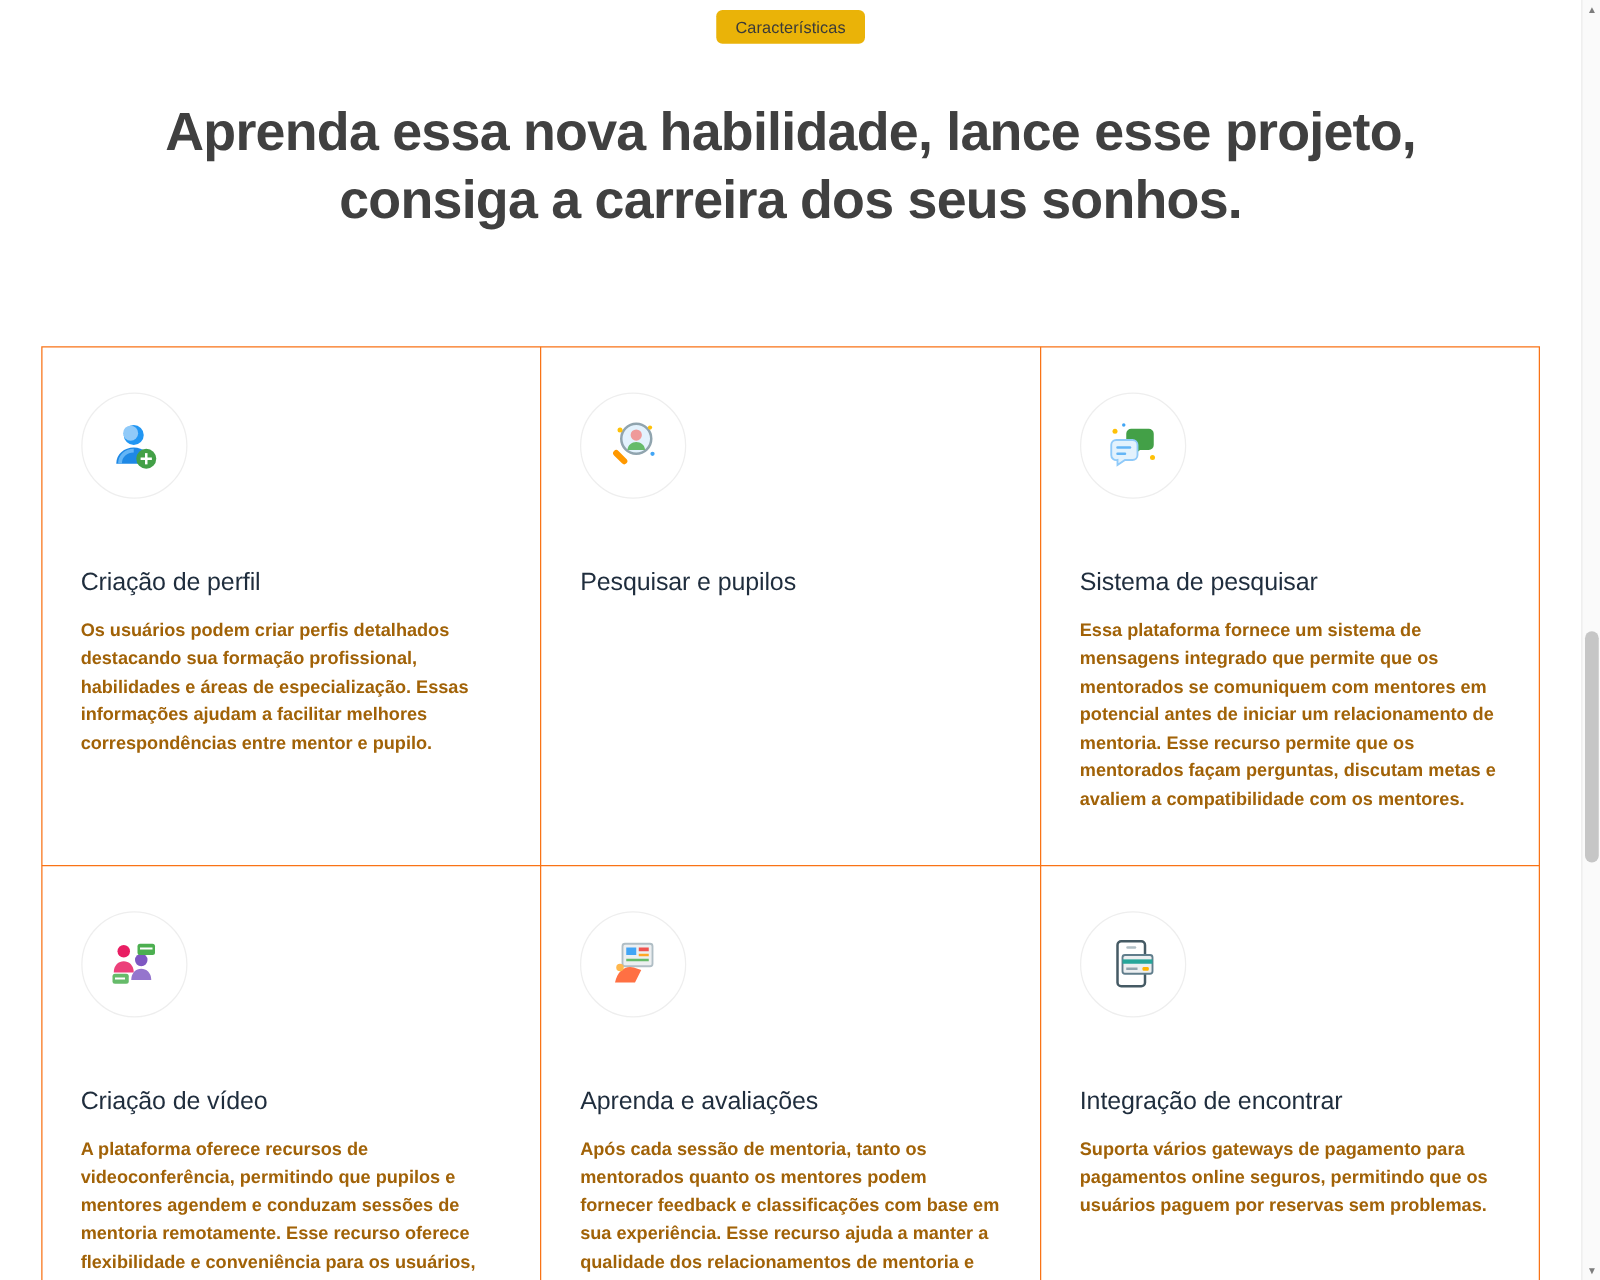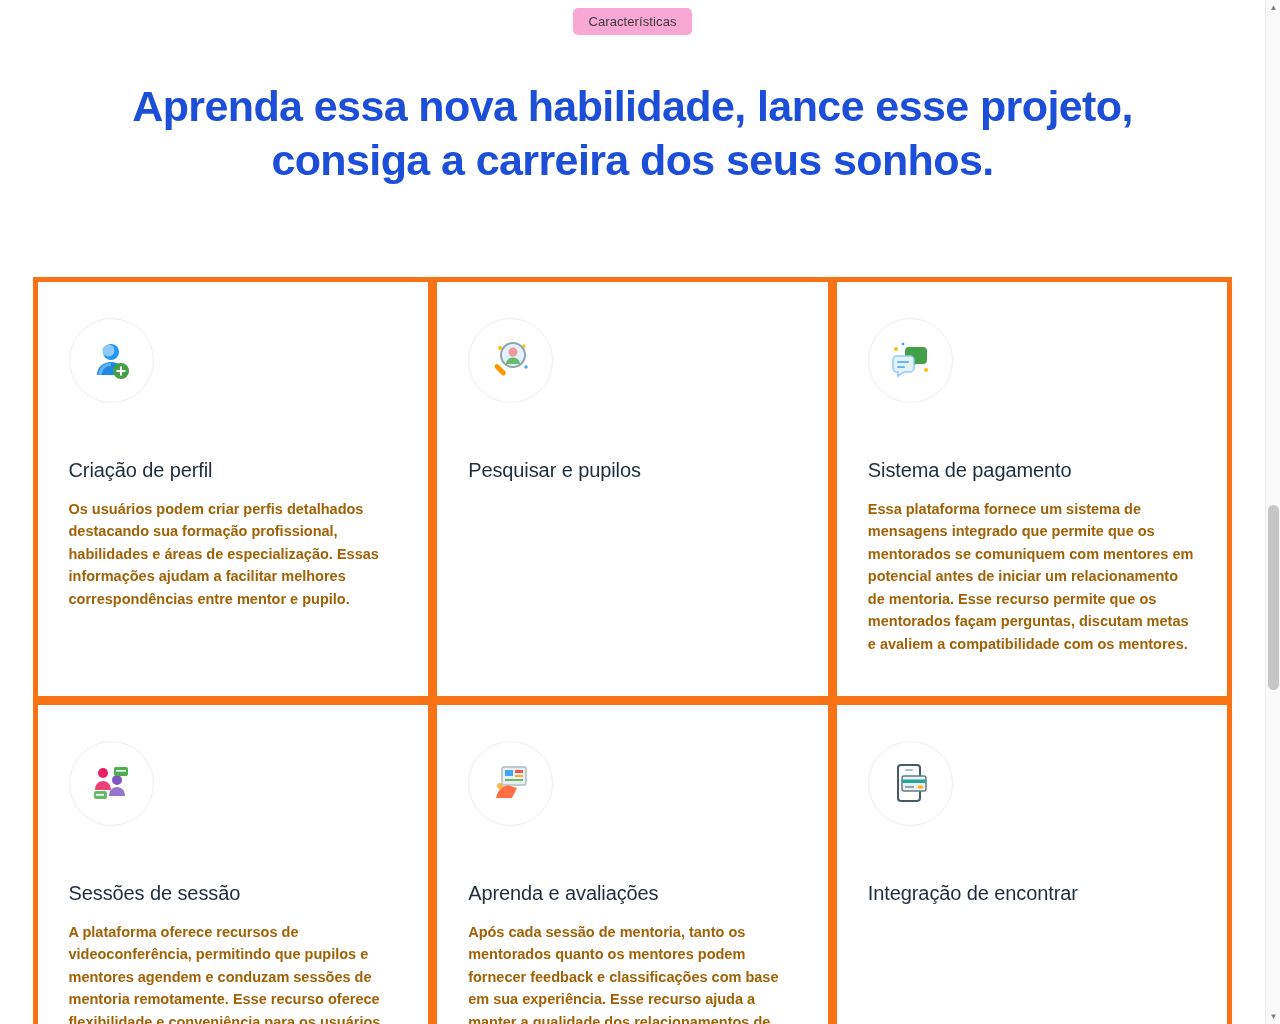--- a/index.html
+++ b/index.html
@@ -58,54 +58,54 @@
   
   .badge-wrap {
     position: absolute;
     top: 8px;
     left: 0;
     width: 1265px;
     display: flex;
     justify-content: center;
   }
   .badge {
-    background: #f9a8d4;
+    background: #eab308;
     color: #3a3a3a;
     font-size: 13px;
     padding: 6px 15px;
     border-radius: 5px;
     letter-spacing: 0.1px;
   }
 
   
   .heading {
     position: absolute;
     top: 50px;
     left: 0;
     width: 1265px;
     text-align: center;
     font-size: 43px;
     line-height: 54px;
     font-weight: 700;
-    color: #1d4ed8;
+    color: #404040;
     letter-spacing: -0.6px;
     padding: 0 66px;
   }
 
   
   .grid {
     position: absolute;
     top: 277px;
     left: 33px;
     width: 1199px;
     display: grid;
     grid-template-columns: 1fr 1fr 1fr;
   }
   .card {
-    border: 5px solid #f97316;
+    border: 1px solid #f97316;
     margin: -0.5px;
     padding: 36px 31px 40px 31px;
     background: #ffffff;
     min-height: 390px;
   }
   .card.row2 { min-height: 360px; }
 
   .icon-circle {
     width: 85px;
     height: 85px;
@@ -182,38 +182,38 @@
         <svg width="46" height="46" viewBox="0 0 46 46">
           <path d="M22 10h14a4 4 0 0 1 4 4v9a4 4 0 0 1-4 4h-7l-6 5v-5a4 4 0 0 1-5-4v-9a4 4 0 0 1 4-4z" fill="#43a047"></path>
           <path d="M10 19h13a4 4 0 0 1 4 4v8a4 4 0 0 1-4 4h-6l-6 4v-4a4 4 0 0 1-5-4v-8a4 4 0 0 1 4-4z" fill="#e3f2fd" stroke="#90caf9" stroke-width="1.5"></path>
           <rect x="10" y="24" width="12" height="2" rx="1" fill="#64b5f6"></rect>
           <rect x="10" y="29" width="8" height="2" rx="1" fill="#64b5f6"></rect>
           <circle cx="9" cy="12" r="2" fill="#ffc107"></circle>
           <circle cx="39" cy="33" r="2" fill="#ffc107"></circle>
           <circle cx="16" cy="7" r="1.4" fill="#42a5f5"></circle>
         </svg>
       </div>
-      <h3 class="card-title">Sistema de pagamento</h3>
+      <h3 class="card-title">Sistema de pesquisar</h3>
       <p class="card-text">Essa plataforma fornece um sistema de mensagens integrado que permite que os mentorados se comuniquem com mentores em potencial antes de iniciar um relacionamento de mentoria. Esse recurso permite que os mentorados façam perguntas, discutam metas e avaliem a compatibilidade com os mentores.</p>
     </div>
 
     <div class="card row2">
       <div class="icon-circle">
         <svg width="46" height="46" viewBox="0 0 46 46">
           <circle cx="15" cy="13" r="5" fill="#e91e63"></circle>
           <path d="M7 30c0-6 4-9 8-9s8 3 8 9z" fill="#ec407a"></path>
           <circle cx="29" cy="20" r="5" fill="#7e57c2"></circle>
           <path d="M21 36c0-6 4-9 8-9s8 3 8 9z" fill="#9575cd"></path>
           <rect x="26" y="7" width="14" height="9" rx="2" fill="#4caf50"></rect>
           <rect x="6" y="31" width="13" height="8" rx="2" fill="#66bb6a"></rect>
           <rect x="28" y="10" width="10" height="1.6" fill="#fff"></rect>
           <rect x="8" y="34" width="8" height="1.6" fill="#fff"></rect>
         </svg>
       </div>
-      <h3 class="card-title">Sessões de sessão</h3>
+      <h3 class="card-title">Criação de vídeo</h3>
       <p class="card-text">A plataforma oferece recursos de videoconferência, permitindo que pupilos e mentores agendem e conduzam sessões de mentoria remotamente. Esse recurso oferece flexibilidade e conveniência para os usuários, independentemente de sua localização.</p>
     </div>
 
     <div class="card row2">
       <div class="icon-circle">
         <svg width="46" height="46" viewBox="0 0 46 46">
           <rect x="14" y="7" width="24" height="18" rx="2" fill="#eceff1" stroke="#b0bec5" stroke-width="1.5"></rect>
           <rect x="17" y="10" width="8" height="6" fill="#42a5f5"></rect>
           <rect x="27" y="10" width="8" height="3" fill="#ef5350"></rect>
           <rect x="27" y="15" width="8" height="2" fill="#ffa726"></rect>
@@ -231,20 +231,21 @@
         <svg width="46" height="46" viewBox="0 0 46 46">
           <rect x="11" y="5" width="22" height="36" rx="3" fill="#fff" stroke="#455a64" stroke-width="2"></rect>
           <rect x="15" y="16" width="24" height="15" rx="2" fill="#eceff1" stroke="#607d8b" stroke-width="1.5"></rect>
           <rect x="15" y="19.5" width="24" height="3.5" fill="#26a69a"></rect>
           <rect x="18" y="26" width="9" height="2" fill="#90a4ae"></rect>
           <rect x="31" y="25.5" width="5" height="3" rx="1" fill="#ffb300"></rect>
           <rect x="18" y="9" width="8" height="2" rx="1" fill="#b0bec5"></rect>
         </svg>
       </div>
       <h3 class="card-title">Integração de encontrar</h3>
+      <p class="card-text">Suporta vários gateways de pagamento para pagamentos online seguros, permitindo que os usuários paguem por reservas sem problemas.</p>
     </div>
 
   </div>
 
   <div class="scrollbar">
     <div class="scroll-arrow up">▲</div>
     <div class="scroll-thumb"></div>
     <div class="scroll-arrow down">▼</div>
   </div>
 

